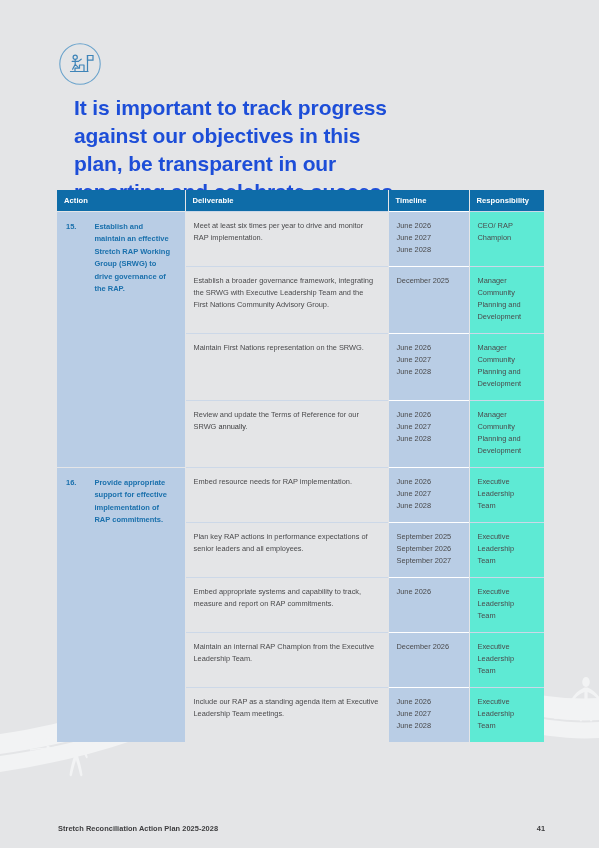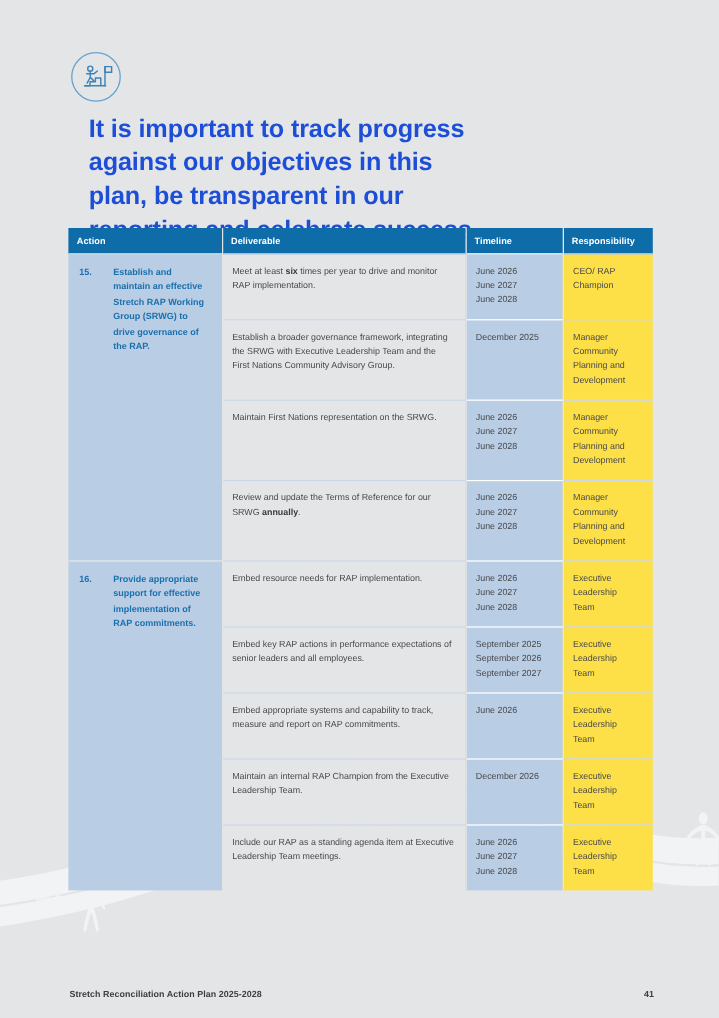--- a/index.html
+++ b/index.html
@@ -110,30 +110,30 @@
   
   td.col-timeline {
     background: #b9cde5;
     color: #4a4a4c;
     border-right: 1.5px solid #e4e5e7;
     border-top: 1.2px solid #ffffff;
   }
 
   
   td.col-responsibility {
-    background: #fde047;
+    background: #5eead4;
     color: #4a4a4c;
     border-top: 1.2px solid #ccd8e8;
     margin-top: 36px;
   }
 
   .tl-line { display: block; }
   .resp-line { display: block; }
 
-  b.inline-b { font-weight: bold; color: #3a3a3c; }
+  b.inline-b { font-weight: normal; color: #3a3a3c; }
 
   
   .footer {
     position: absolute;
     left: 58px;
     bottom: 15px;
     width: 487px;
     z-index: 3;
     display: flex;
     justify-content: space-between;
@@ -331,21 +331,21 @@
           <span class="tl-line">June 2027</span>
           <span class="tl-line">June 2028</span>
         </td>
         <td class="col-responsibility">
           <span class="resp-line">Executive</span>
           <span class="resp-line">Leadership</span>
           <span class="resp-line">Team</span>
         </td>
       </tr>
       <tr>
-        <td class="col-deliverable">Embed key RAP actions in performance expectations of senior leaders and all employees.</td>
+        <td class="col-deliverable">Plan key RAP actions in performance expectations of senior leaders and all employees.</td>
         <td class="col-timeline">
           <span class="tl-line">September 2025</span>
           <span class="tl-line">September 2026</span>
           <span class="tl-line">September 2027</span>
         </td>
         <td class="col-responsibility">
           <span class="resp-line">Executive</span>
           <span class="resp-line">Leadership</span>
           <span class="resp-line">Team</span>
         </td>

